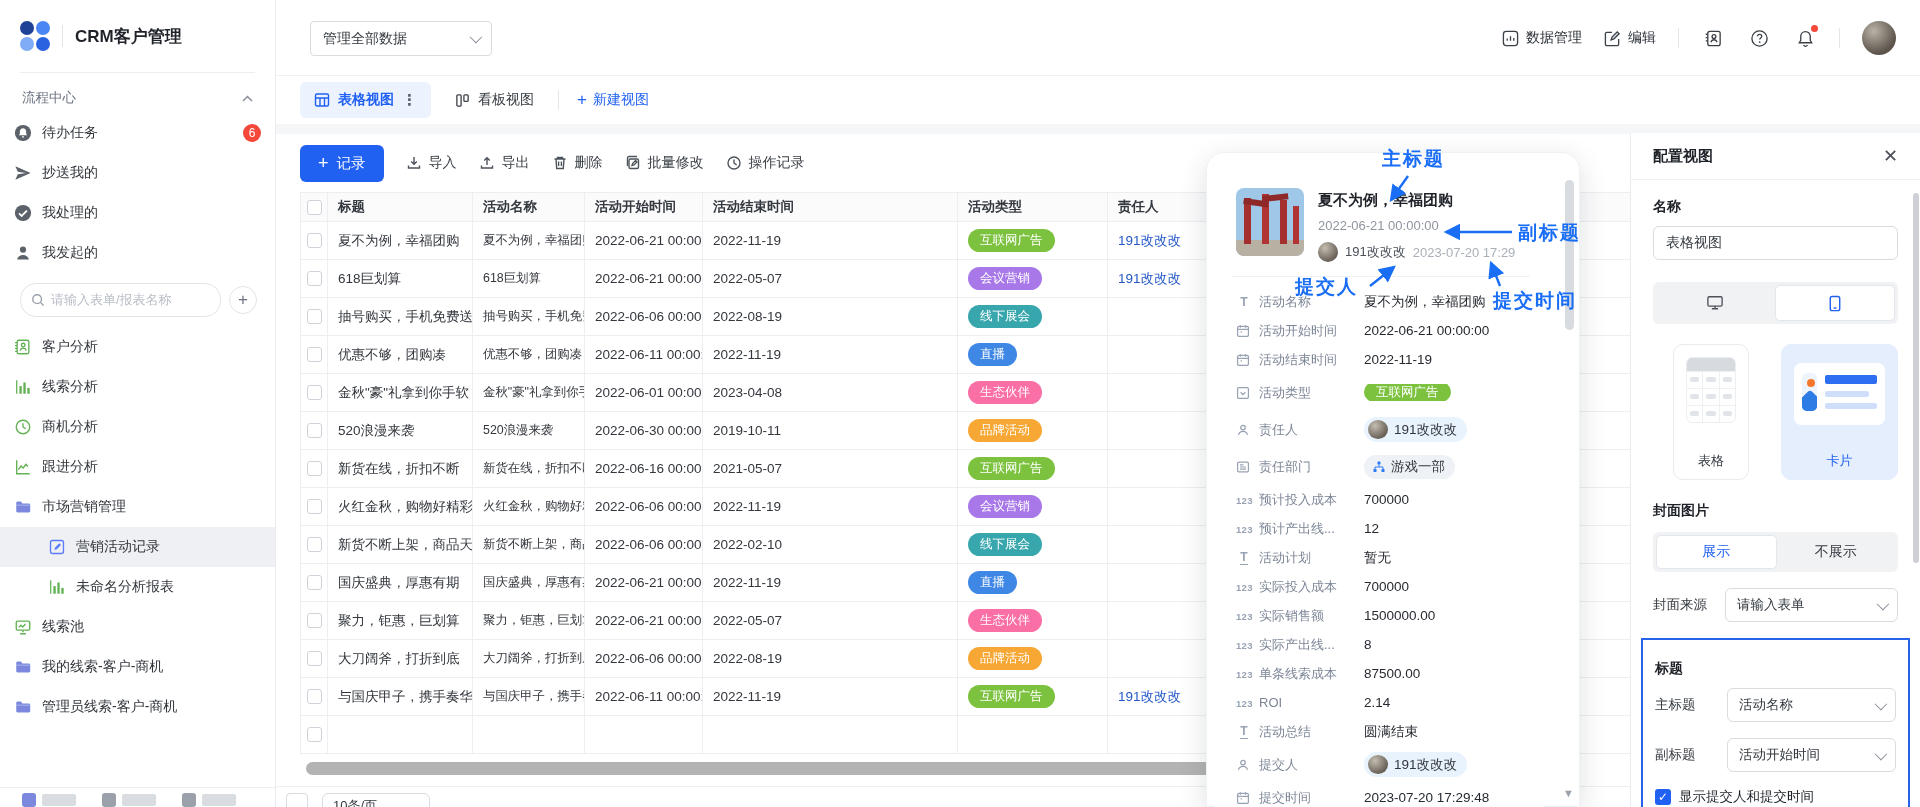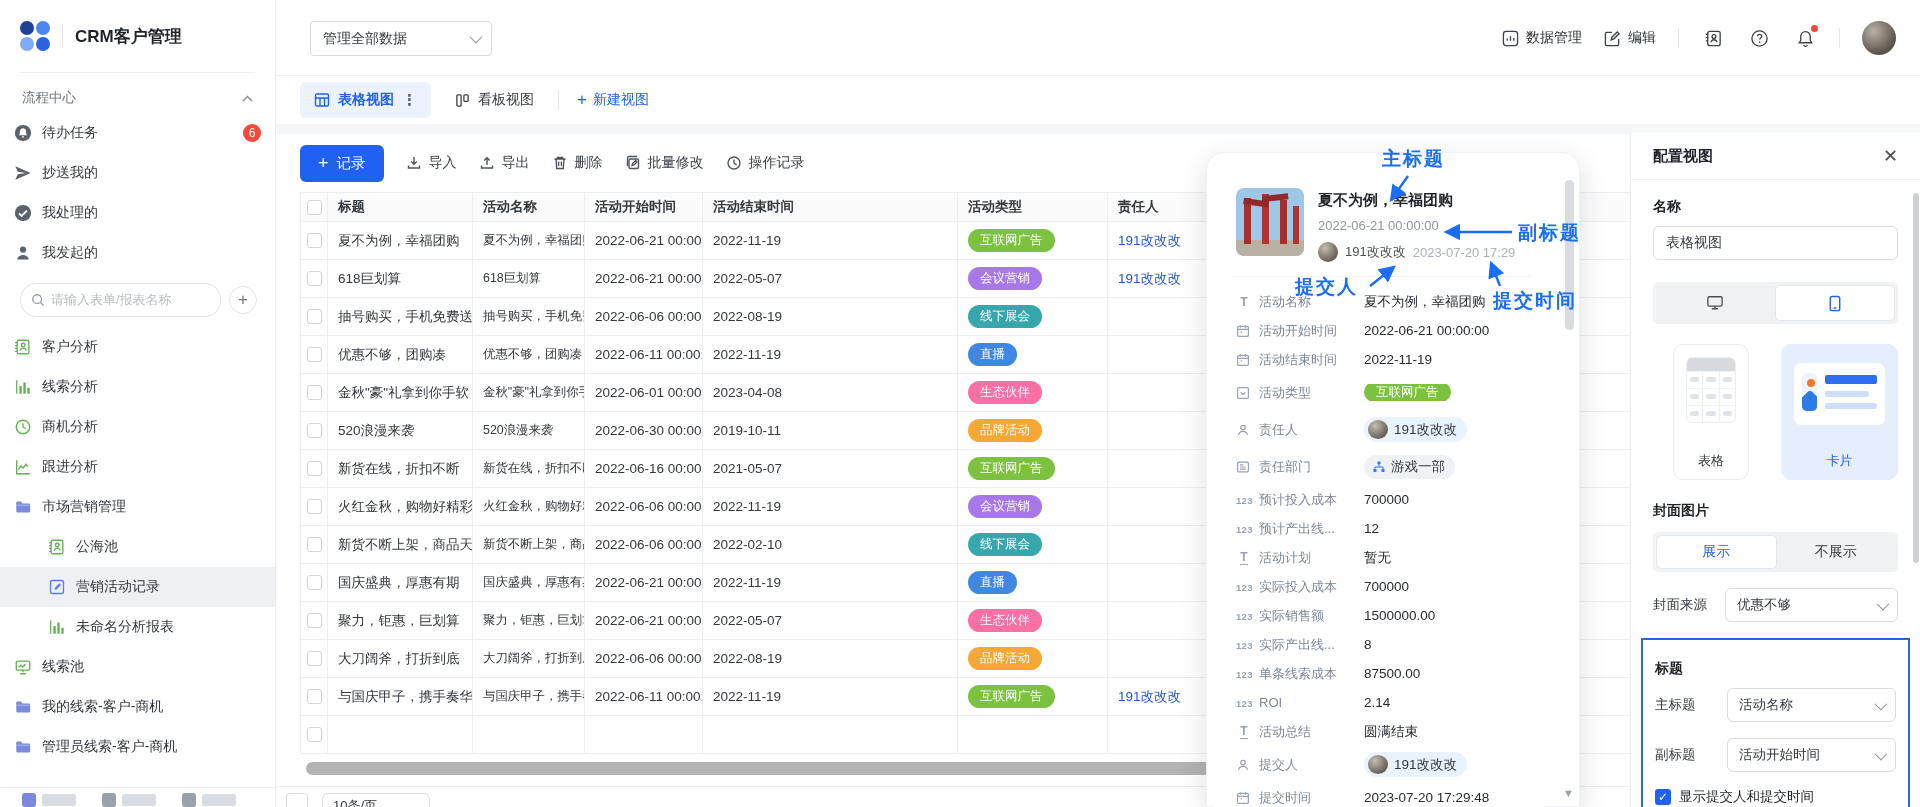--- a/index.html
+++ b/index.html
@@ -256,31 +256,20 @@
  </div>
  <div class="s-item  ">
    <span class="ic">
           <svg viewBox="0 0 20 20" width="18" height="18">
             <path d="M2.5 5.5c0-.8.7-1.5 1.5-1.5h3.6l1.8 2h7.1c.8 0 1.5.7 1.5 1.5v7c0 .8-.7 1.5-1.5 1.5H4c-.8 0-1.5-.7-1.5-1.5z" fill="#7b88dd"></path>
             <path d="M2.5 8h15" stroke="#fff" stroke-width=".8" opacity=".5"></path>
           </svg>
         </span>
    <span class="lbl">市场营销管理</span>
  </div>
- <div class="s-item ind ">
-   <span class="ic">
-          <svg viewBox="0 0 20 20" width="18" height="18" fill="none" stroke="#62b152" stroke-width="1.5">
-            <rect x="3.5" y="2.5" width="13" height="15" rx="2"></rect>
-            <path d="M1.2 5.2h2.3M1.2 8.4h2.3M1.2 11.6h2.3M1.2 14.8h2.3"></path>
-            <circle cx="10.2" cy="7.8" r="2"></circle>
-            <path d="M6.9 14c.5-1.9 1.8-2.8 3.3-2.8s2.8.9 3.3 2.8"></path>
-          </svg>
-        </span>
-   <span class="lbl">公海池</span>
- </div>
  <div class="s-item ind sel">
    <span class="ic">
           <svg viewBox="0 0 20 20" width="18" height="18" fill="none" stroke="#5b7cfa" stroke-width="1.5">
             <rect x="2.8" y="2.8" width="14.4" height="14.4" rx="2.2"></rect>
             <path d="M7 13.3l.9-2.8 4.6-4.6 1.9 1.9-4.6 4.6z" fill="#5b7cfa" stroke="none"></path>
           </svg>
         </span>
    <span class="lbl">营销活动记录</span>
  </div>
  <div class="s-item ind ">
@@ -892,21 +881,21 @@
 
   <div class="cfg-label" style="margin-top:22px">封面图片</div>
   <div class="seg2">
     <div class="on">展示</div>
     <div>不展示</div>
   </div>
 
   <div class="cfg-row">
     <span class="rl">封面来源</span>
     <div class="cfg-sel">
-      <span>优惠不够</span>
+      <span>请输入表单</span>
       <span class="chev"></span>
     </div>
   </div>
 
   <div class="bluebox">
     <div class="cfg-label">标题</div>
     <div class="cfg-row" style="margin-top:6px">
       <span class="rl">主标题</span>
       <div class="cfg-sel">
         <span>活动名称</span>

